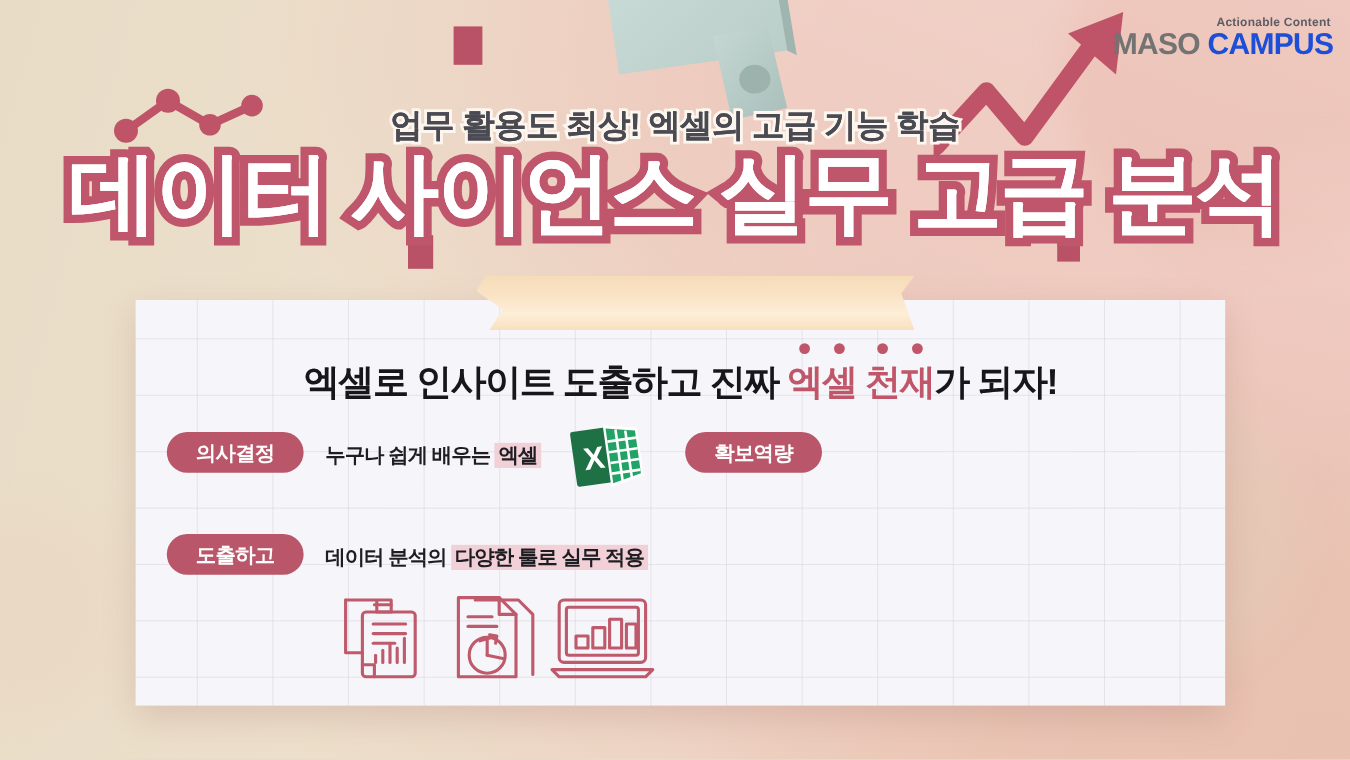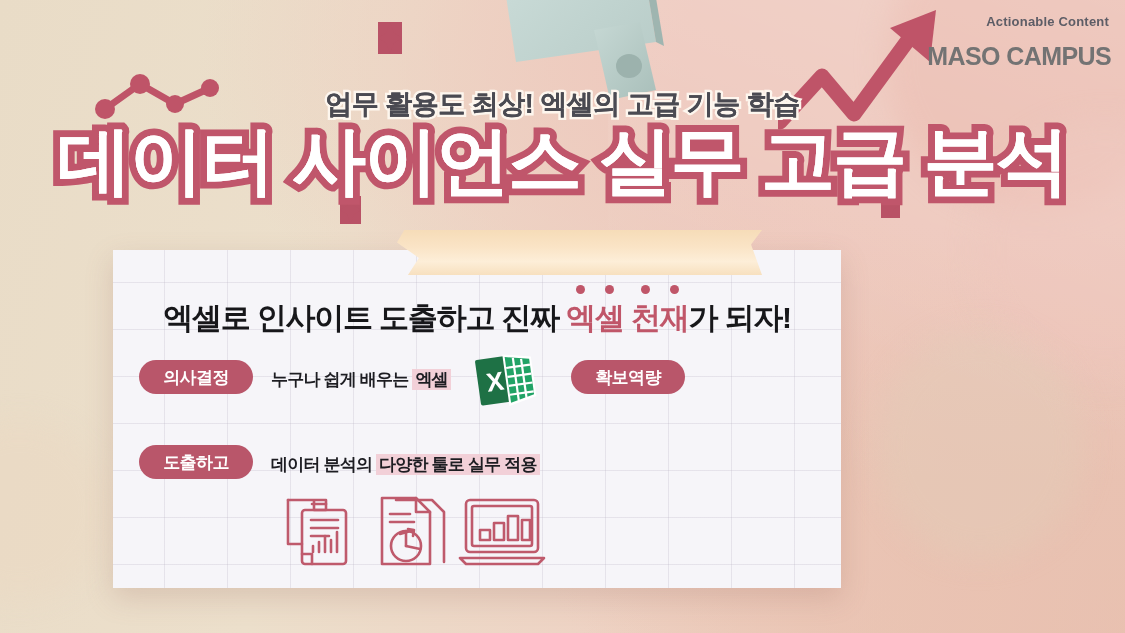--- a/index.html
+++ b/index.html
@@ -77,21 +77,21 @@
     -webkit-text-stroke:14px #c0566b;
     paint-order:stroke fill;
   }
   #main-title-fill {
     position:absolute; left:0; top:0; width:100%;
     color:#ffffff;
   }
 
   
   #content-card {
-    position:absolute; left:113px; top:250px; width:728px; height:338px;
+    position:absolute; left:113px; top:250px; width:908px; height:338px;
     background:#f6f5f9;
     box-shadow:0 10px 26px rgba(150,100,90,.22);
   }
   #card-grid {
     position:absolute; inset:0;
     background-image:
       linear-gradient(to right,  rgba(190,185,200,.30) 1px, transparent 1px),
       linear-gradient(to bottom, rgba(190,185,200,.30) 1px, transparent 1px);
     background-size:63px 47px;
     background-position:-12px 32px;
@@ -150,26 +150,26 @@
   #badge-skills { position:absolute; left:0; top:0; }
   #skill-list   { position:absolute; left:134px; top:3px; }
   .skill-item {
     font-size:17px; font-weight:800; letter-spacing:-.8px;
     color:#1d1d22; white-space:nowrap; margin-bottom:17px;
   }
 
   
   #logo { position:absolute; right:14px; top:14px; text-align:right; }
   #logo-tag {
-    font-size:13px; font-weight:700; color:#5d5d66;
-    letter-spacing:.2px; margin-bottom:15px; padding-right:2px;
+    font-size:10px; font-weight:700; color:#5d5d66;
+    letter-spacing:.2px; margin-bottom:0; padding-right:2px;
   }
   #logo-main { font-size:25px; font-weight:800; letter-spacing:-.6px; line-height:1; }
   #logo-maso   { color:#737373; }
-  #logo-campus { color:#737373; }
+  #logo-campus { color:#1d4ed8; }
 </style>
 </head>
 <body>
 
 <div id="bg">
   <div class="bg-base"></div>
   <div class="blob blob-a"></div>
   <div class="blob blob-c"></div>
   <div class="blob blob-b"></div>
   <div class="blob blob-d"></div>

